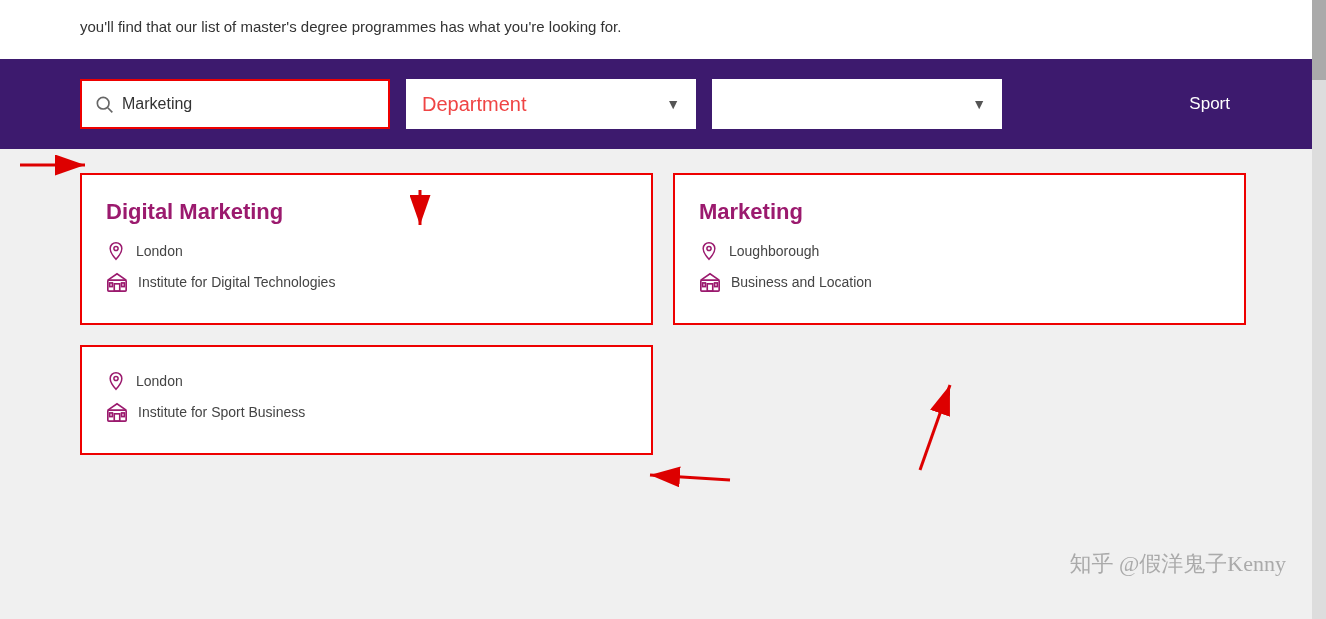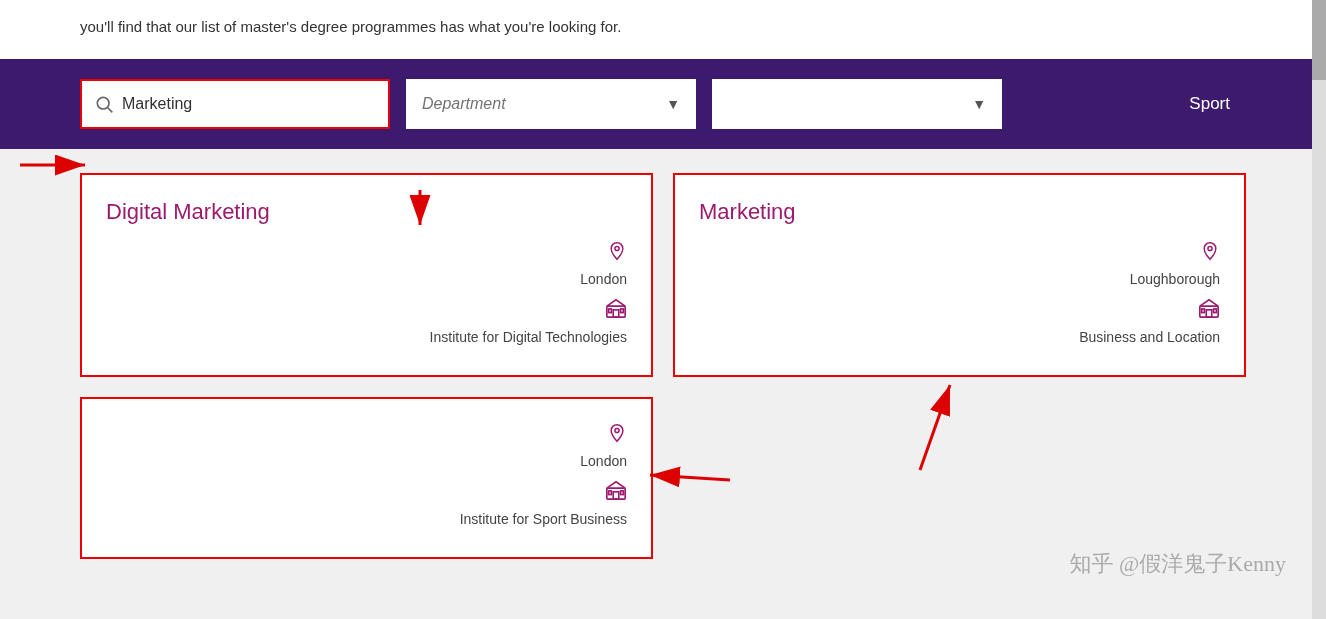--- a/index.html
+++ b/index.html
@@ -63,25 +63,24 @@
       display: flex;
       align-items: center;
       padding: 0 16px;
     }
 
     .dropdown-wrapper select {
       appearance: none;
       border: none;
       outline: none;
       width: 100%;
-      font-size: 16px;
-      color: #737373;
+      font-size: 20px;
+      color: #ef4444;
       background: transparent;
       cursor: pointer;
-      font-style: italic;
     }
 
     .dropdown-arrow {
       position: absolute;
       right: 16px;
       top: 50%;
       transform: translateY(-50%);
       pointer-events: none;
       font-size: 14px;
       color: #555;
@@ -109,32 +108,31 @@
     .course-card {
       background: #fff;
       border: 2.5px solid #e00;
       padding: 24px 24px 20px 24px;
       cursor: pointer;
     }
 
     .course-title {
       color: #9b1a6e;
       font-size: 22px;
-      font-weight: normal;
+      font-weight: bold;
       margin-bottom: 16px;
     }
 
     .course-detail {
       display: flex;
-      align-items: flex-end;
+      align-items: center;
       gap: 10px;
       margin-bottom: 10px;
       font-size: 14px;
       color: #444;
-      flex-direction: column;
     }
 
     .icon-location {
       display: inline-block;
       width: 20px;
       height: 20px;
       flex-shrink: 0;
     }
 
     .icon-institution {

